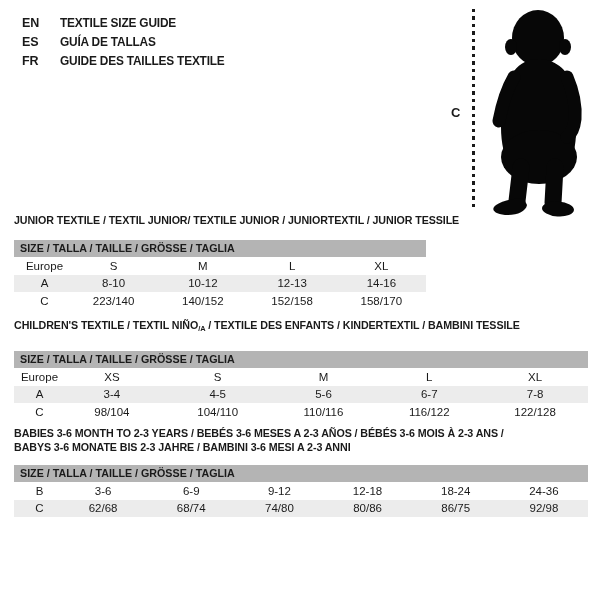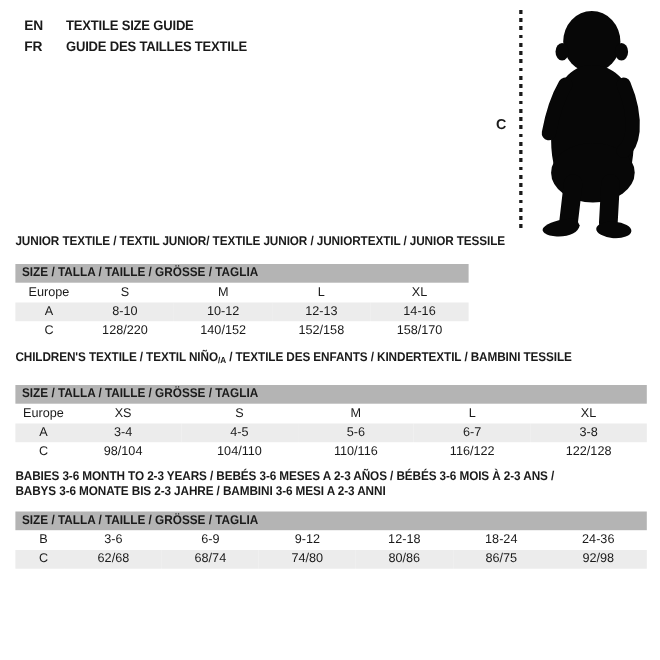--- a/index.html
+++ b/index.html
@@ -70,20 +70,24 @@
 </style>
 </head>
 <body>
 
 <div class="page">
 
   <div class="lang-list">
     <div class="lang-row">
       <span class="lang-code">EN</span>
       <span class="lang-label">TEXTILE SIZE GUIDE</span>
+    </div>
+    <div class="lang-row">
+      <span class="lang-code">ES</span>
+      <span class="lang-label">GUÍA DE TALLAS</span>
     </div>
     <div class="lang-row">
       <span class="lang-code">FR</span>
       <span class="lang-label">GUIDE DES TAILLES TEXTILE</span>
     </div>
   </div>
 
   <div class="figure">
     <span class="height-label">C</span>
     <div class="height-line"></div>
@@ -126,21 +130,21 @@
           </tr>
           <tr class="shaded">
             <td class="rowlabel">A</td>
             <td>8-10</td>
             <td>10-12</td>
             <td>12-13</td>
             <td>14-16</td>
           </tr>
           <tr>
             <td class="rowlabel">C</td>
-            <td>128/220</td>
+            <td>223/140</td>
             <td>140/152</td>
             <td>152/158</td>
             <td>158/170</td>
           </tr>
         </tbody>
       </table>
     </div>
   </section>
 
   <section class="section-children">
@@ -164,21 +168,21 @@
             <td>M</td>
             <td>L</td>
             <td>XL</td>
           </tr>
           <tr class="shaded">
             <td class="rowlabel">A</td>
             <td>3-4</td>
             <td>4-5</td>
             <td>5-6</td>
             <td>6-7</td>
-            <td>3-8</td>
+            <td>7-8</td>
           </tr>
           <tr>
             <td class="rowlabel">C</td>
             <td>98/104</td>
             <td>104/110</td>
             <td>110/116</td>
             <td>116/122</td>
             <td>122/128</td>
           </tr>
         </tbody>

